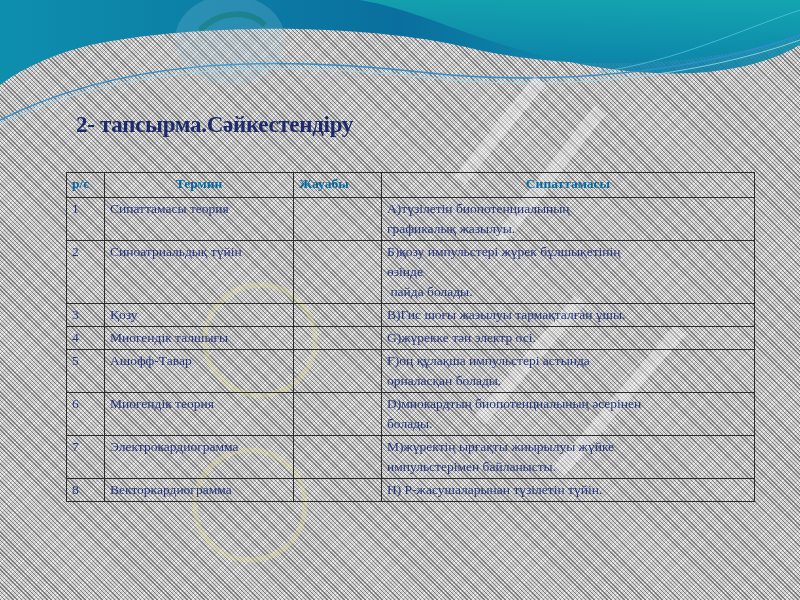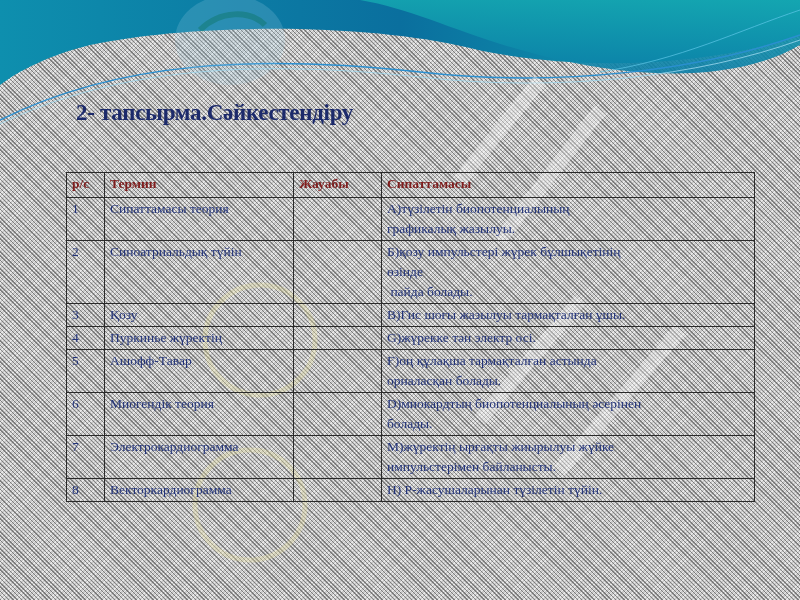--- a/index.html
+++ b/index.html
@@ -7,35 +7,35 @@
     width:800px; height:600px; overflow:hidden; position:relative;
     background-color:#c9c9c9;
     background-image:
       repeating-linear-gradient(45deg, rgba(60,60,60,0.55) 0 1px, transparent 1px 3px),
       repeating-linear-gradient(-45deg, rgba(255,255,255,0.6) 0 1px, transparent 1px 3px);
     font-family:"Liberation Serif", serif;
   }
   .banner { position:absolute; left:0; top:0; width:800px; height:140px; }
   .watermark { position:absolute; left:0; top:0; width:800px; height:600px; pointer-events:none; }
   .title {
-    position:absolute; left:76px; top:100px; margin:0;
+    position:absolute; left:76px; top:112px; margin:0;
     font-family:"Liberation Serif", serif; font-weight:bold; font-size:23px;
     color:#1c2a6b; letter-spacing:-0.3px;
   }
   table.match {
     position:absolute; left:66px; top:172px; width:688px;
     border-collapse:collapse; table-layout:fixed;
     color:#22337a; font-size:13.5px; line-height:20px;
   }
   table.match th, table.match td {
     border:1.5px solid #2a2a2a; vertical-align:top; padding:1px 5px 1px 5px;
     text-align:left; font-weight:normal;
   }
-  table.match th { font-weight:bold; color:#7f1d1d; height:22px;margin-top:32px; }
-  table.match th.center { }
+  table.match th { font-weight:bold; color:#0369a1; height:22px;margin-top:32px; }
+  table.match th.center { text-align:center; }
   col.c1 { width:38px; } col.c2 { width:189px; } col.c3 { width:88px; } col.c4 { width:373px; }
 </style>
 </head>
 <body>
 
 <svg class="banner" viewBox="0 0 800 140" preserveAspectRatio="none">
   <defs>
     <linearGradient id="bg1" x1="0" y1="0" x2="1" y2="0">
       <stop offset="0" stop-color="#0e8fae"></stop>
       <stop offset="0.5" stop-color="#0a6f9e"></stop>
@@ -106,32 +106,32 @@
     <tr>
       <td>3</td>
       <td>Қозу</td>
       <td></td>
       <td>
           <div>В)Гис шоғы жазылуы тармақталған ұшы.</div>
         </td>
     </tr>
     <tr>
       <td>4</td>
-      <td>Пуркинье жүректің</td>
+      <td>Миогендік талшығы</td>
       <td></td>
       <td>
           <div>G)жүрекке тән электр осі.</div>
         </td>
     </tr>
     <tr>
       <td>5</td>
       <td>Ашофф-Тавар</td>
       <td></td>
       <td>
-          <div>Ғ)оң құлақша тармақталған астында</div>
+          <div>Ғ)оң құлақша импульстері астында</div>
           <div>орналасқан болады.</div>
         </td>
     </tr>
     <tr>
       <td>6</td>
       <td>Миогендік теория</td>
       <td></td>
       <td>
           <div>D)миокардтың биопотенциалының әсерінен</div>
           <div>болады.</div>

